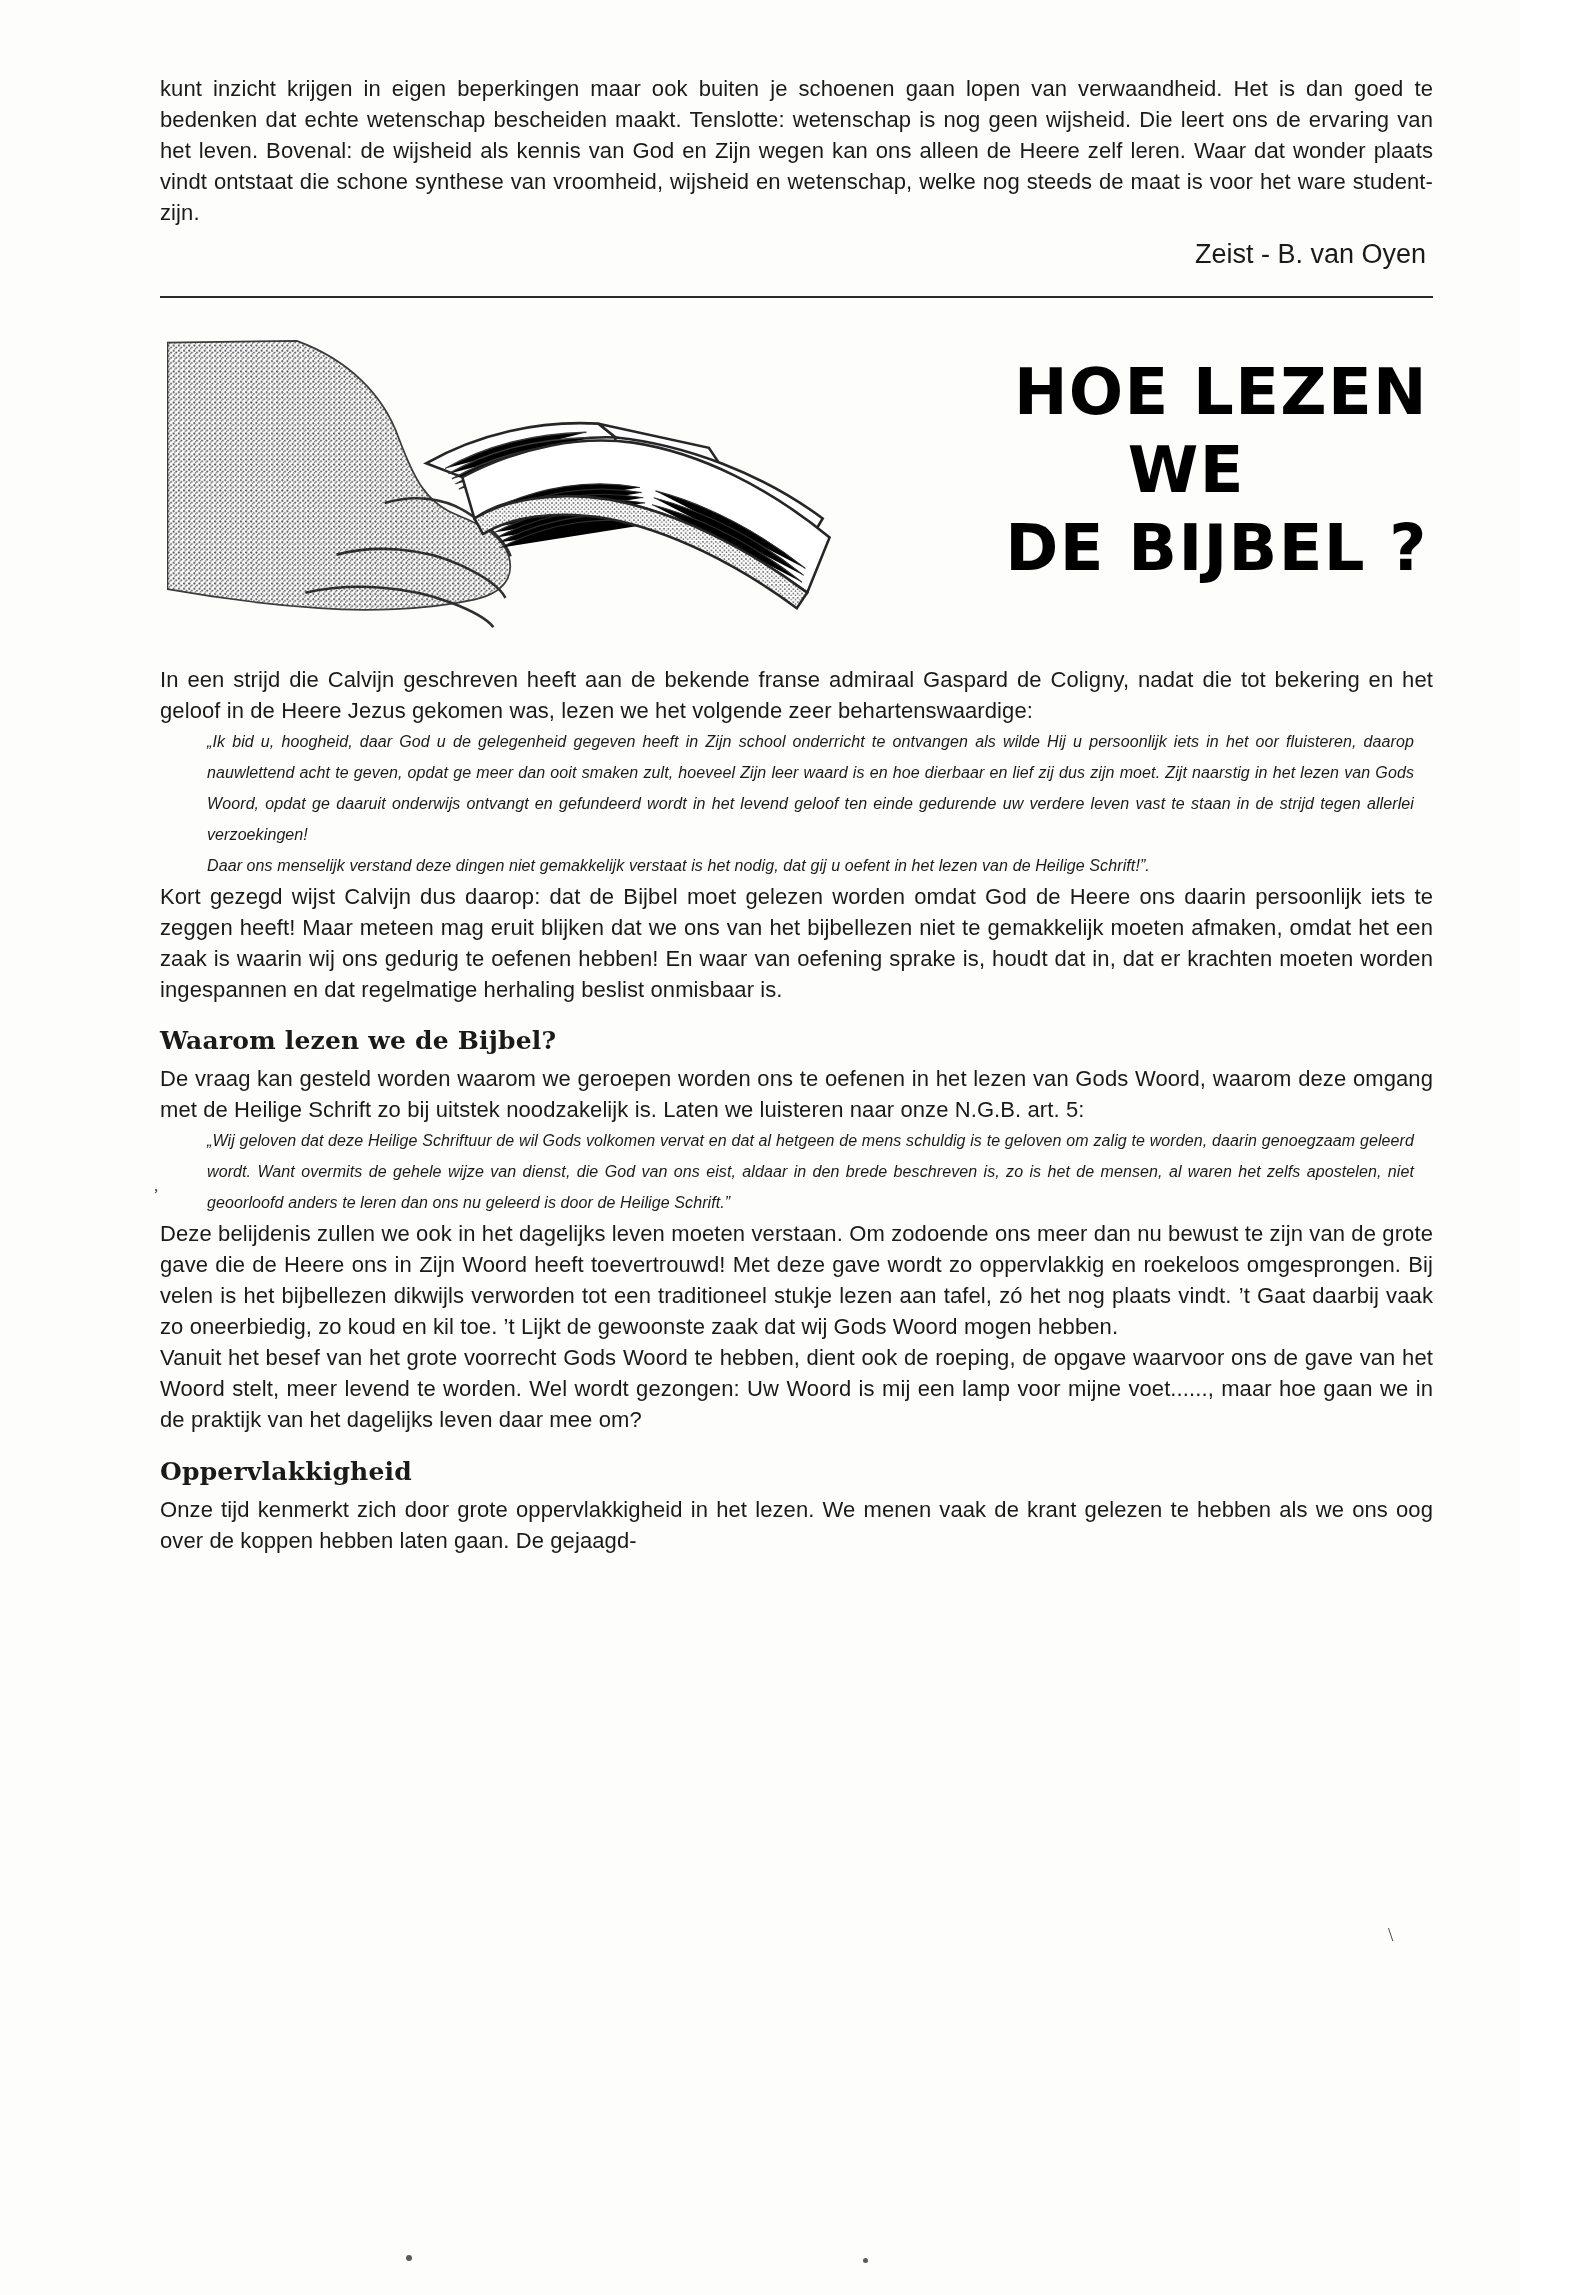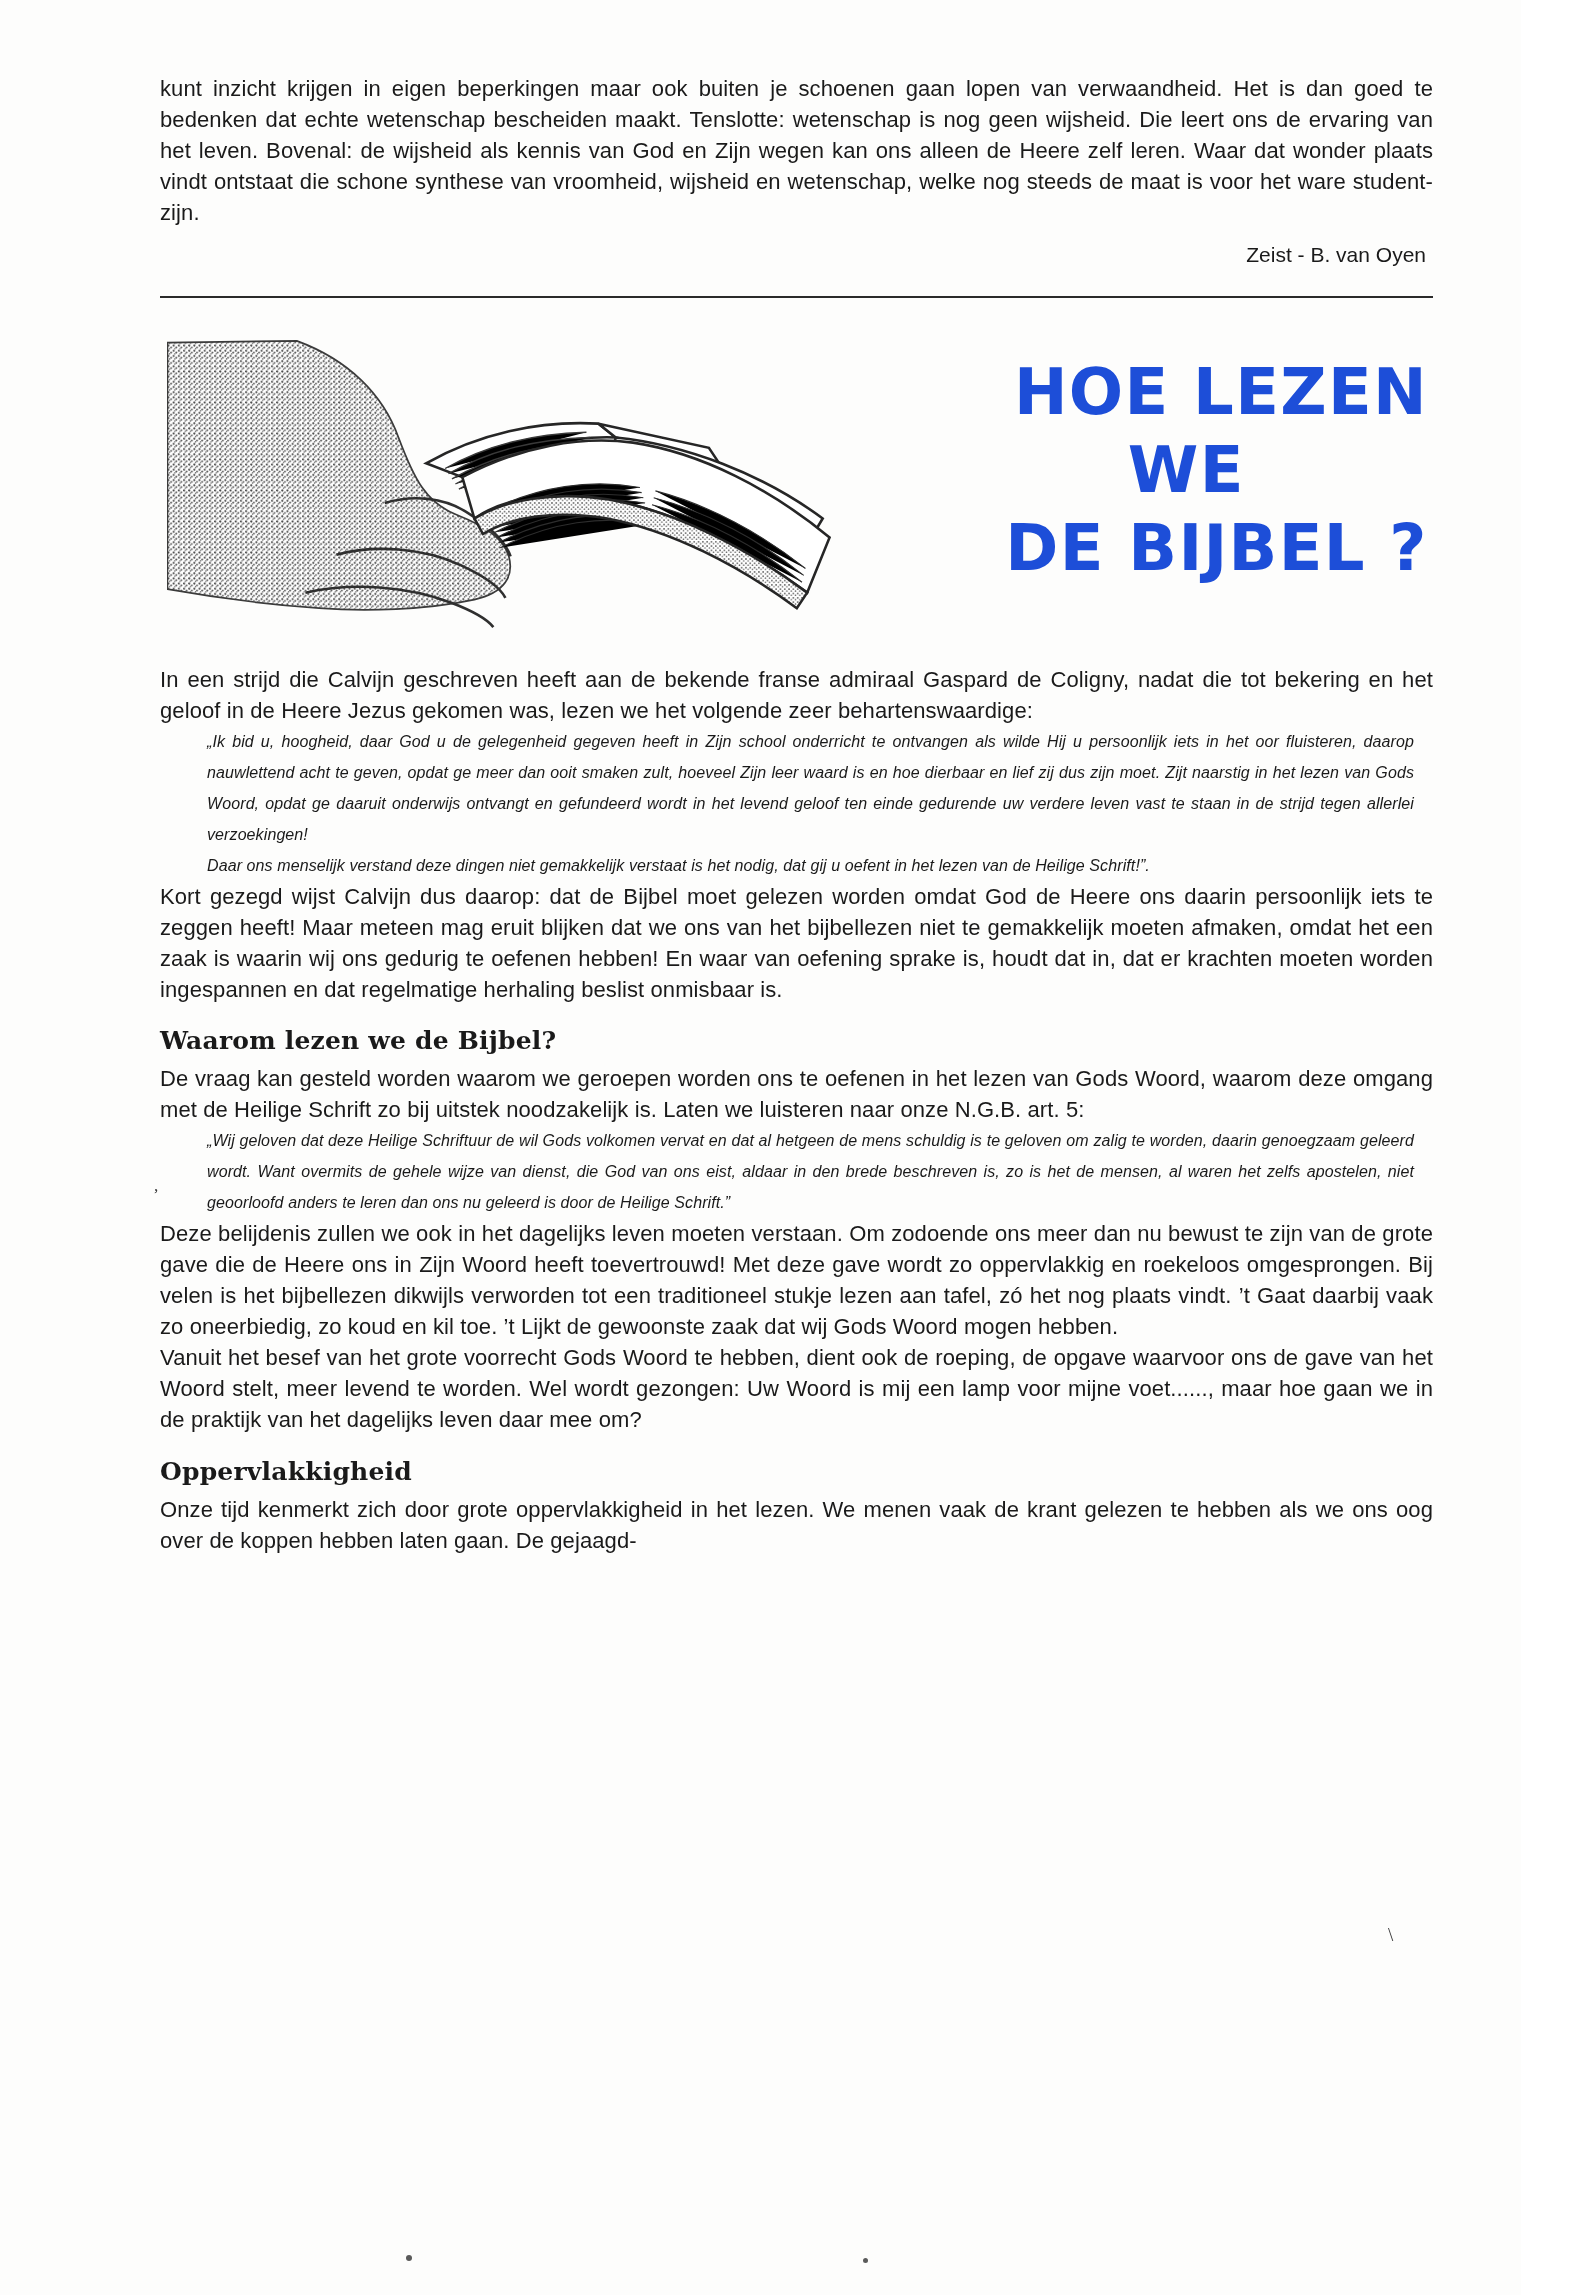--- a/index.html
+++ b/index.html
@@ -41,21 +41,21 @@
   }
   .body-par {
     font-family: "Liberation Sans", sans-serif;
     font-size: 22px;
     line-height: 31px;
     text-align: justify;
   }
   .sig {
     text-align: right;
     font-family: "Liberation Sans", sans-serif;
-    font-size: 21px;
+    font-size: 27px;
     line-height: 35px;
     margin-top: 8.6px;
     padding-right: 7px;
   }
   .rule {
     margin-top: 24px;
     border-top: 2.6px solid #2a2a2a;
     width: 100%;
     height: 0;
   }
@@ -79,21 +79,21 @@
     position: absolute;
     right: 5.2px;
     top: 26px;
     width: 483px;
     text-align: right;
     font-family: "DejaVu Sans", sans-serif;
     font-weight: 700;
     font-size: 64px;
     line-height: 78px;
     letter-spacing: 1.3px;
-    color: #1d4ed8;
+    color: #000000;
   }
   .head-title .l1 { display: block; }
   .head-title .l2 { display: block; text-align: center; }
   .head-title .l3 { display: block; }
 
   
   .quote {
     font-style: italic;
     font-family: "Liberation Sans", sans-serif;
     font-size: 21.6px;

